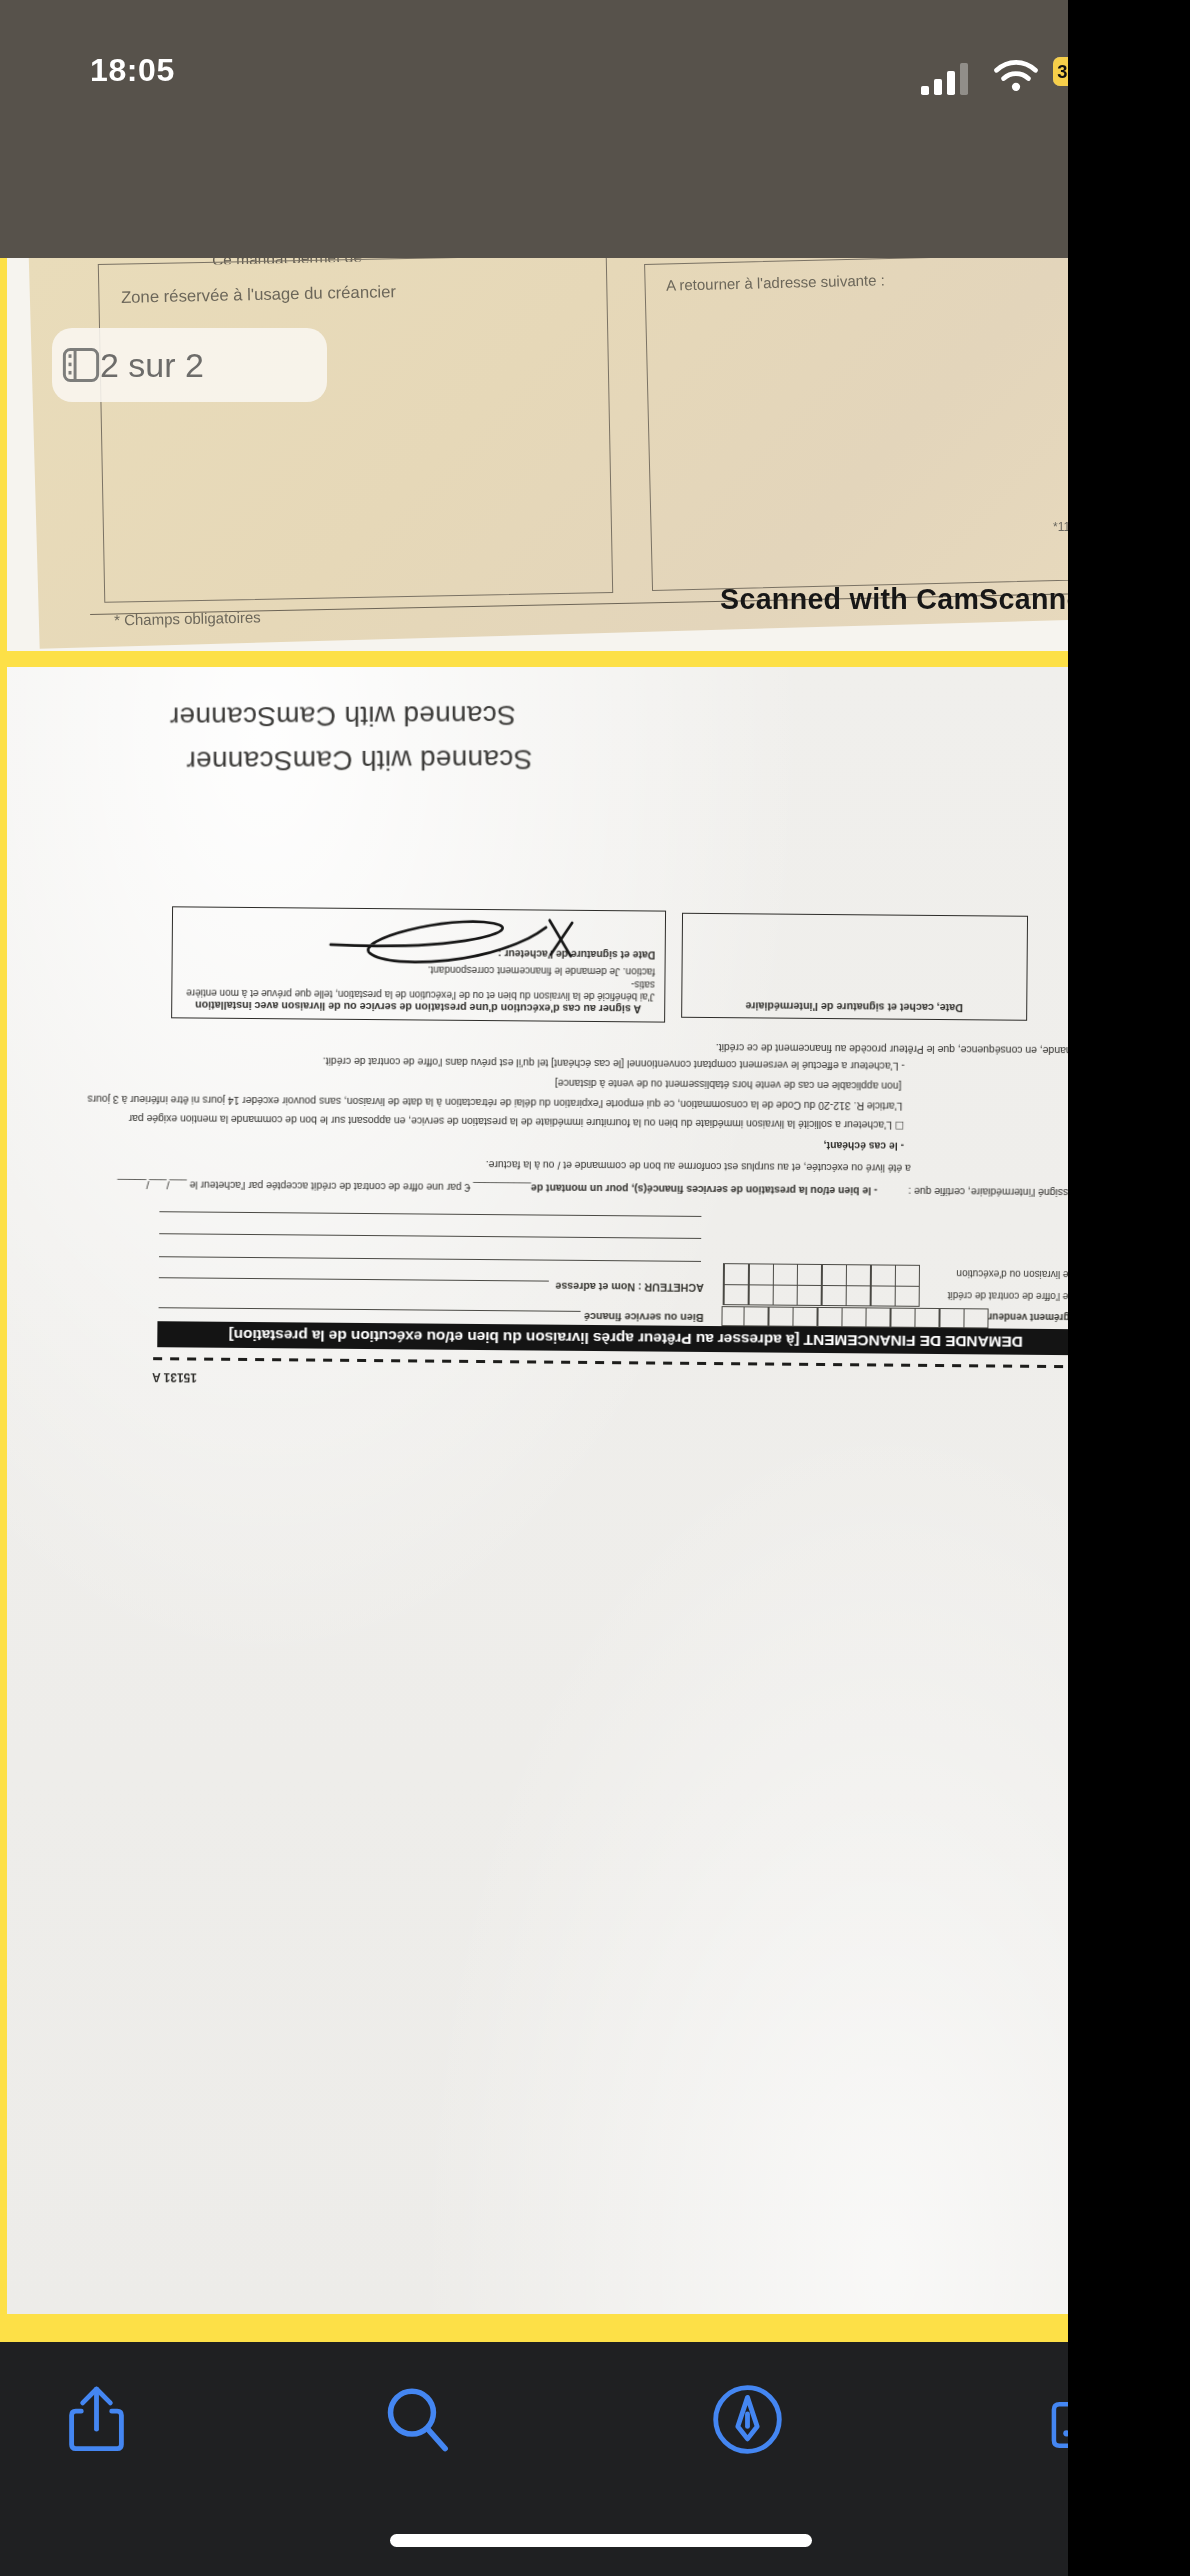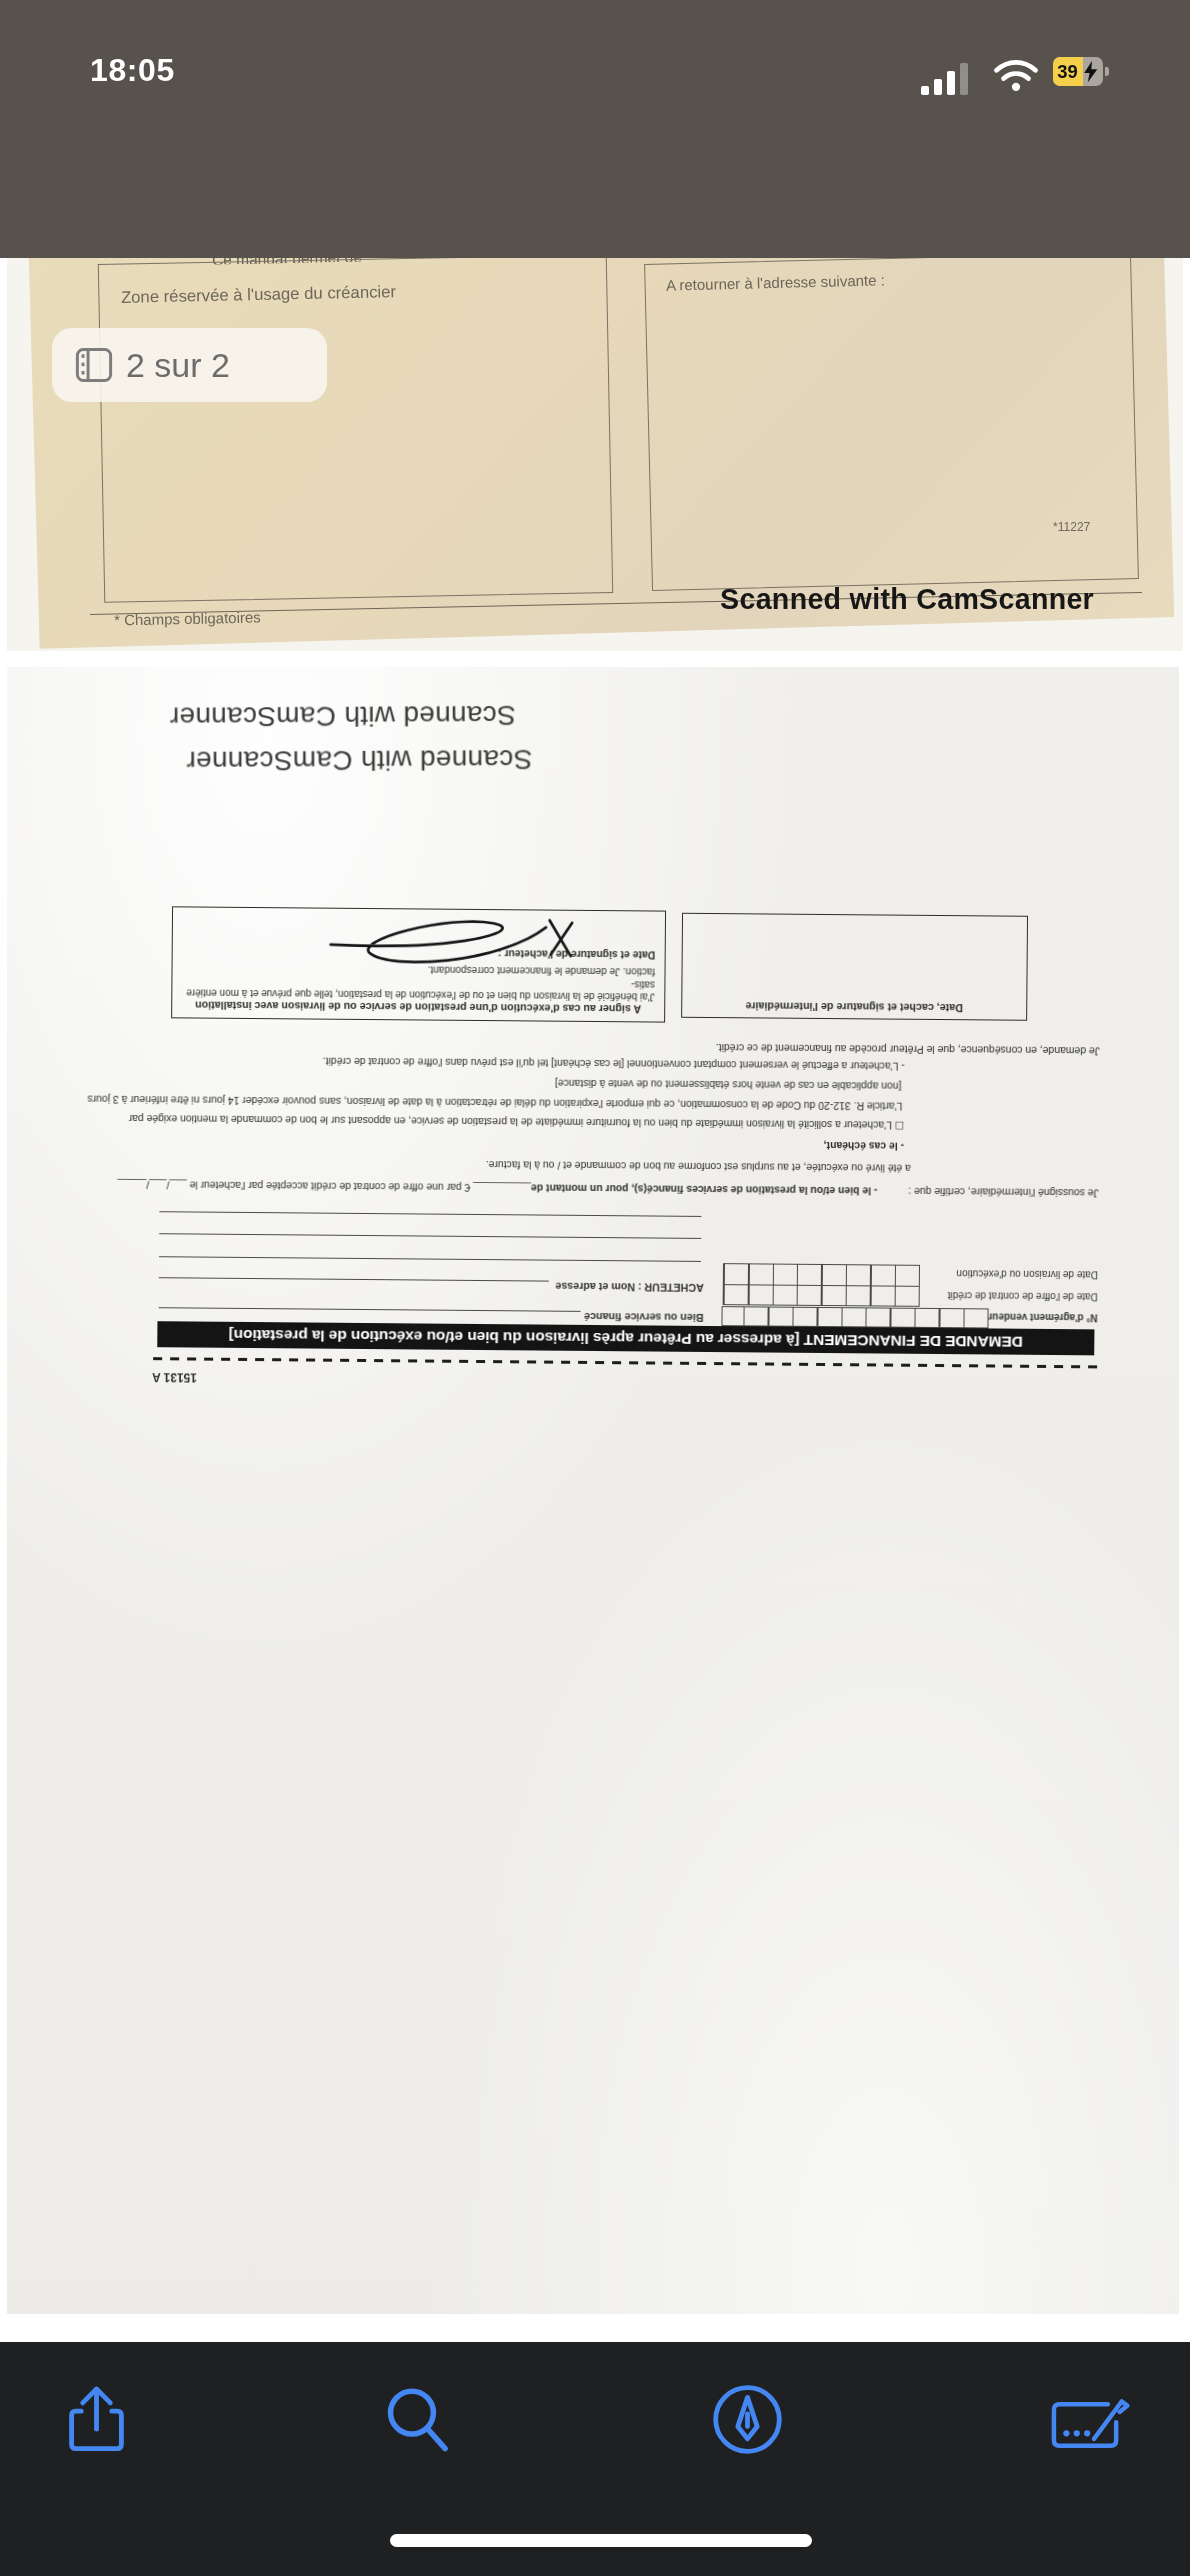--- a/index.html
+++ b/index.html
@@ -1,36 +1,36 @@
 <!DOCTYPE html>
 <html style="font-size:9.5px"><head>
 <meta charset="utf-8">
 <style>
   html,body{margin:0;padding:0;background:#000;}
-  #screen{position:relative;width:1190px;height:2576px;background:#ffffff;overflow:hidden;
+  #screen{position:relative;width:1068px;height:2576px;background:#fde047;overflow:hidden;
           font-family:"Liberation Sans",sans-serif;-webkit-font-smoothing:antialiased;}
   .abs{position:absolute;}
   
   #header{left:0;top:0;width:1190px;height:258px;background:#57524b;z-index:30;}
   #time{left:90px;top:52px;font-size:32px;font-weight:600;color:#fff;letter-spacing:0.6px;}
   #title-row{left:0;top:176px;width:1190px;height:54px;}
   #filename{left:0;top:4.8px;width:928px;text-align:right;font-size:27px;font-weight:600;color:#fff;}
   #chevron-btn{left:945px;top:0px;width:40px;height:40px;border-radius:50%;background:rgba(255,255,255,0.13);}
   #ok-btn{left:1063px;top:3.6px;font-size:29px;font-weight:600;color:#2e8bff;}
   .sbar{position:absolute;bottom:0;background:#fff;border-radius:1.8px;width:8.3px;}
   
   #page1{left:7.1px;top:258px;width:1176px;height:393px;background:#f6f4ef;overflow:hidden;z-index:5;}
   #tan{left:27px;top:-16.7px;width:1135px;height:392px;transform:rotate(-1.6deg);
        background:linear-gradient(135deg,#e9dcba 0%,#e6d8b8 40%,#e3d5bb 70%,#e8dabd 100%);}
   .p1box{position:absolute;border:1.2px solid #7a7264;}
   .p1label{position:absolute;color:#6c675a;}
   #p1-camscan{font-size:28.6px;font-weight:600;color:#171717;letter-spacing:0.3px;}
   
   #pill{left:52px;top:328px;width:275px;height:74px;border-radius:20px;background:rgba(249,246,240,0.88);
-        display:flex;align-items:center;gap:13px;padding-left:23px;box-sizing:border-box;z-index:40;}
+        display:flex;align-items:center;padding-left:10px;box-sizing:border-box;z-index:40;}
   #pill-label{font-size:34px;color:#6d6c6a;font-weight:500;}
   
   #page2{left:7.1px;top:667px;width:1172px;height:1647px;overflow:hidden;
          background:radial-gradient(ellipse at 22% 4%,rgba(255,255,255,0.95),rgba(255,255,255,0) 42%),
                     radial-gradient(ellipse at 75% 97%,rgba(255,255,255,0.65),rgba(255,255,255,0) 38%),
                     linear-gradient(#f0efec,#edecE9);z-index:5;}
   #flip{position:absolute;left:0;top:0;width:1172px;height:1647px;transform:rotate(180deg);}
   #form{position:absolute;left:0;top:0;width:1172px;height:1647px;transform:rotate(0.5deg);
         color:#2f2e2b;filter:blur(0.2px);}
   .fline{position:absolute;white-space:nowrap;font-size:10.4px;}

